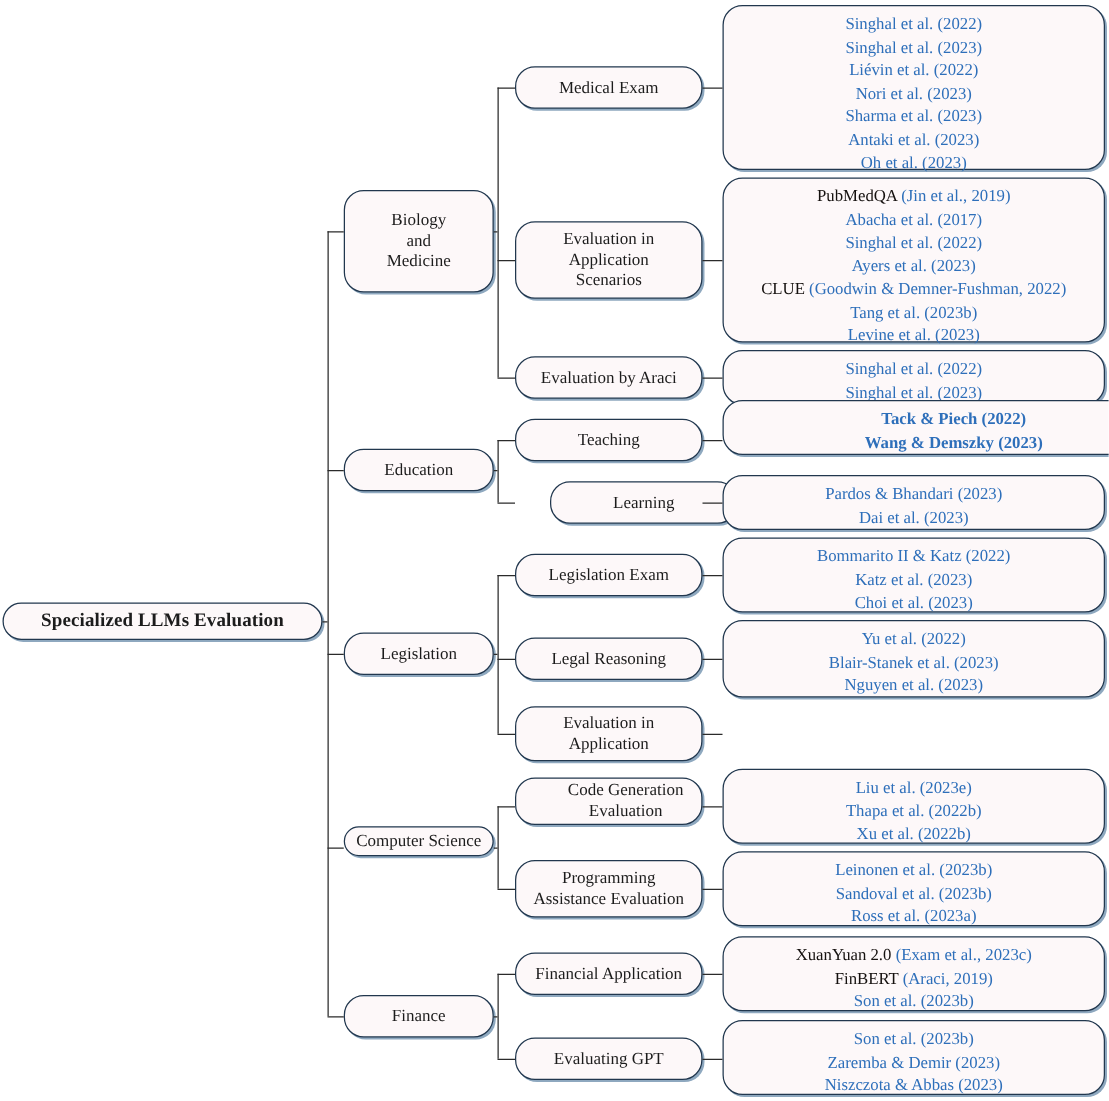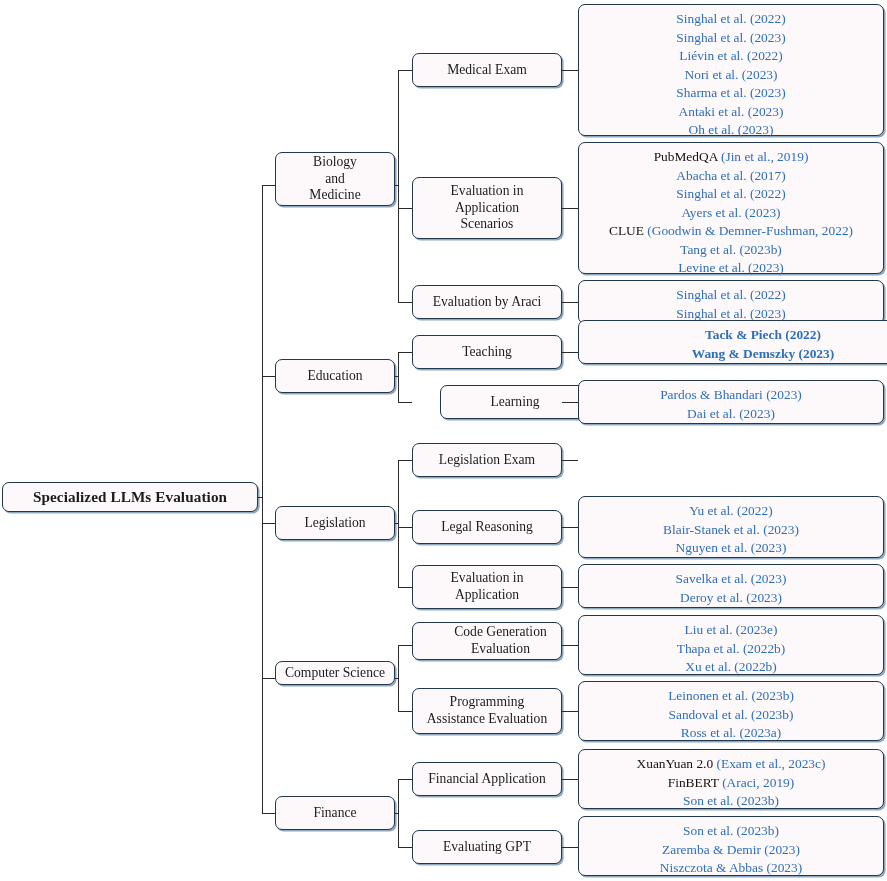--- a/index.html
+++ b/index.html
@@ -16,21 +16,21 @@
     width: 887px;
     height: 881px;
     overflow: hidden;
     background: #ffffff;
   }
 
   
   .node {
     position: absolute;
     box-sizing: border-box;
-    border-radius: 7px;
+    border-radius: 16px;
     background: #fdf8f9;
     border: 1.1px solid #21374e;
     box-shadow: 1.6px 1.6px 0 0 #8ea8bf;
     display: flex;
     align-items: center;
     justify-content: center;
     text-align: center;
     line-height: 1.24;
     font-size: 13.6px;
     color: #1c1c1c;
@@ -67,21 +67,21 @@
   .edge.v { width: 1px; }
 </style>
 </head>
 <body>
 
 <div id="canvas">
     <div class="node root" style="left: 2px; top: 482px; width: 256px; height: 30px;">
       <span>Specialized LLMs Evaluation</span>
     </div>
     <div class="edge h" style="left: 258px; top: 497px; width: 4px;"></div>
-    <div class="node lvl1" style="left: 275px; top: 152px; width: 120px; height: 54px;">
+    <div class="node lvl1" style="left: 275px; top: 152px; width: 120px; height: 82px;">
       <div>Biology<br>and<br>Medicine</div>
     </div>
     <div class="edge h" style="left: 262px; top: 185px; width: 13px;"></div>
     <div class="edge h" style="left: 395px; top: 185px; width: 3px;"></div>
     <div class="node lvl2" style="left: 412px; top: 53px; width: 150px; height: 34px;">
       <div>Medical Exam</div>
     </div>
     <div class="edge h" style="left: 398px; top: 70px; width: 14px;"></div>
     <div class="node leaf" style="left: 578px; top: 4px; width: 306px; height: 132px;">
       <div class="ref-line"><span class="cite">Singhal et al. (2022)</span></div>
@@ -143,39 +143,40 @@
     <div class="edge v" style="left: 398px; top: 352px; height: 50px;"></div>
     <div class="node lvl1" style="left: 275px; top: 506px; width: 120px; height: 34px;">
       <div>Legislation</div>
     </div>
     <div class="edge h" style="left: 262px; top: 523px; width: 13px;"></div>
     <div class="edge h" style="left: 395px; top: 523px; width: 3px;"></div>
     <div class="node lvl2" style="left: 412px; top: 443px; width: 150px; height: 34px;">
       <div>Legislation Exam</div>
     </div>
     <div class="edge h" style="left: 398px; top: 460px; width: 14px;"></div>
+    <div class="node leaf" style="left: 578px; top: 430px; width: 306px; height: 60px;">
+      <div class="ref-line"><span class="cite">Bommarito II &amp; Katz (2022)</span></div>
+      <div class="ref-line"><span class="cite">Katz et al. (2023)</span></div>
+      <div class="ref-line"><span class="cite">Choi et al. (2023)</span></div>
+    </div>
     <div class="edge h" style="left: 562px; top: 460px; width: 16px;"></div>
     <div class="node lvl2" style="left: 412px; top: 510px; width: 150px; height: 34px;">
       <div>Legal Reasoning</div>
     </div>
     <div class="edge h" style="left: 398px; top: 527px; width: 14px;"></div>
     <div class="node leaf" style="left: 578px; top: 496px; width: 306px; height: 62px;">
       <div class="ref-line"><span class="cite">Yu et al. (2022)</span></div>
       <div class="ref-line"><span class="cite">Blair-Stanek et al. (2023)</span></div>
       <div class="ref-line"><span class="cite">Nguyen et al. (2023)</span></div>
     </div>
     <div class="edge h" style="left: 562px; top: 527px; width: 16px;"></div>
     <div class="node lvl2" style="left: 412px; top: 565px; width: 150px; height: 44px;">
       <div>Evaluation in<br>Application</div>
     </div>
     <div class="edge h" style="left: 398px; top: 587px; width: 14px;"></div>
-    <div class="node leaf" style="left: 578px; top: 564px; width: 306px; height: 44px;">
-      <div class="ref-line"><span class="cite">Savelka et al. (2023)</span></div>
-      <div class="ref-line"><span class="cite">Deroy et al. (2023)</span></div>
-    </div>
     <div class="edge h" style="left: 562px; top: 587px; width: 16px;"></div>
     <div class="edge v" style="left: 398px; top: 460px; height: 127px;"></div>
     <div class="node lvl1" style="left: 275px; top: 661px; width: 120px; height: 24px;">
       <div>Computer Science</div>
     </div>
     <div class="edge h" style="left: 262px; top: 678px; width: 13px;"></div>
     <div class="edge h" style="left: 395px; top: 678px; width: 3px;"></div>
     <div class="node lvl2" style="left: 412px; top: 622px; width: 150px; height: 38px; padding-left: 32px;">
       <div>Code Generation<br>Evaluation</div>
     </div>

